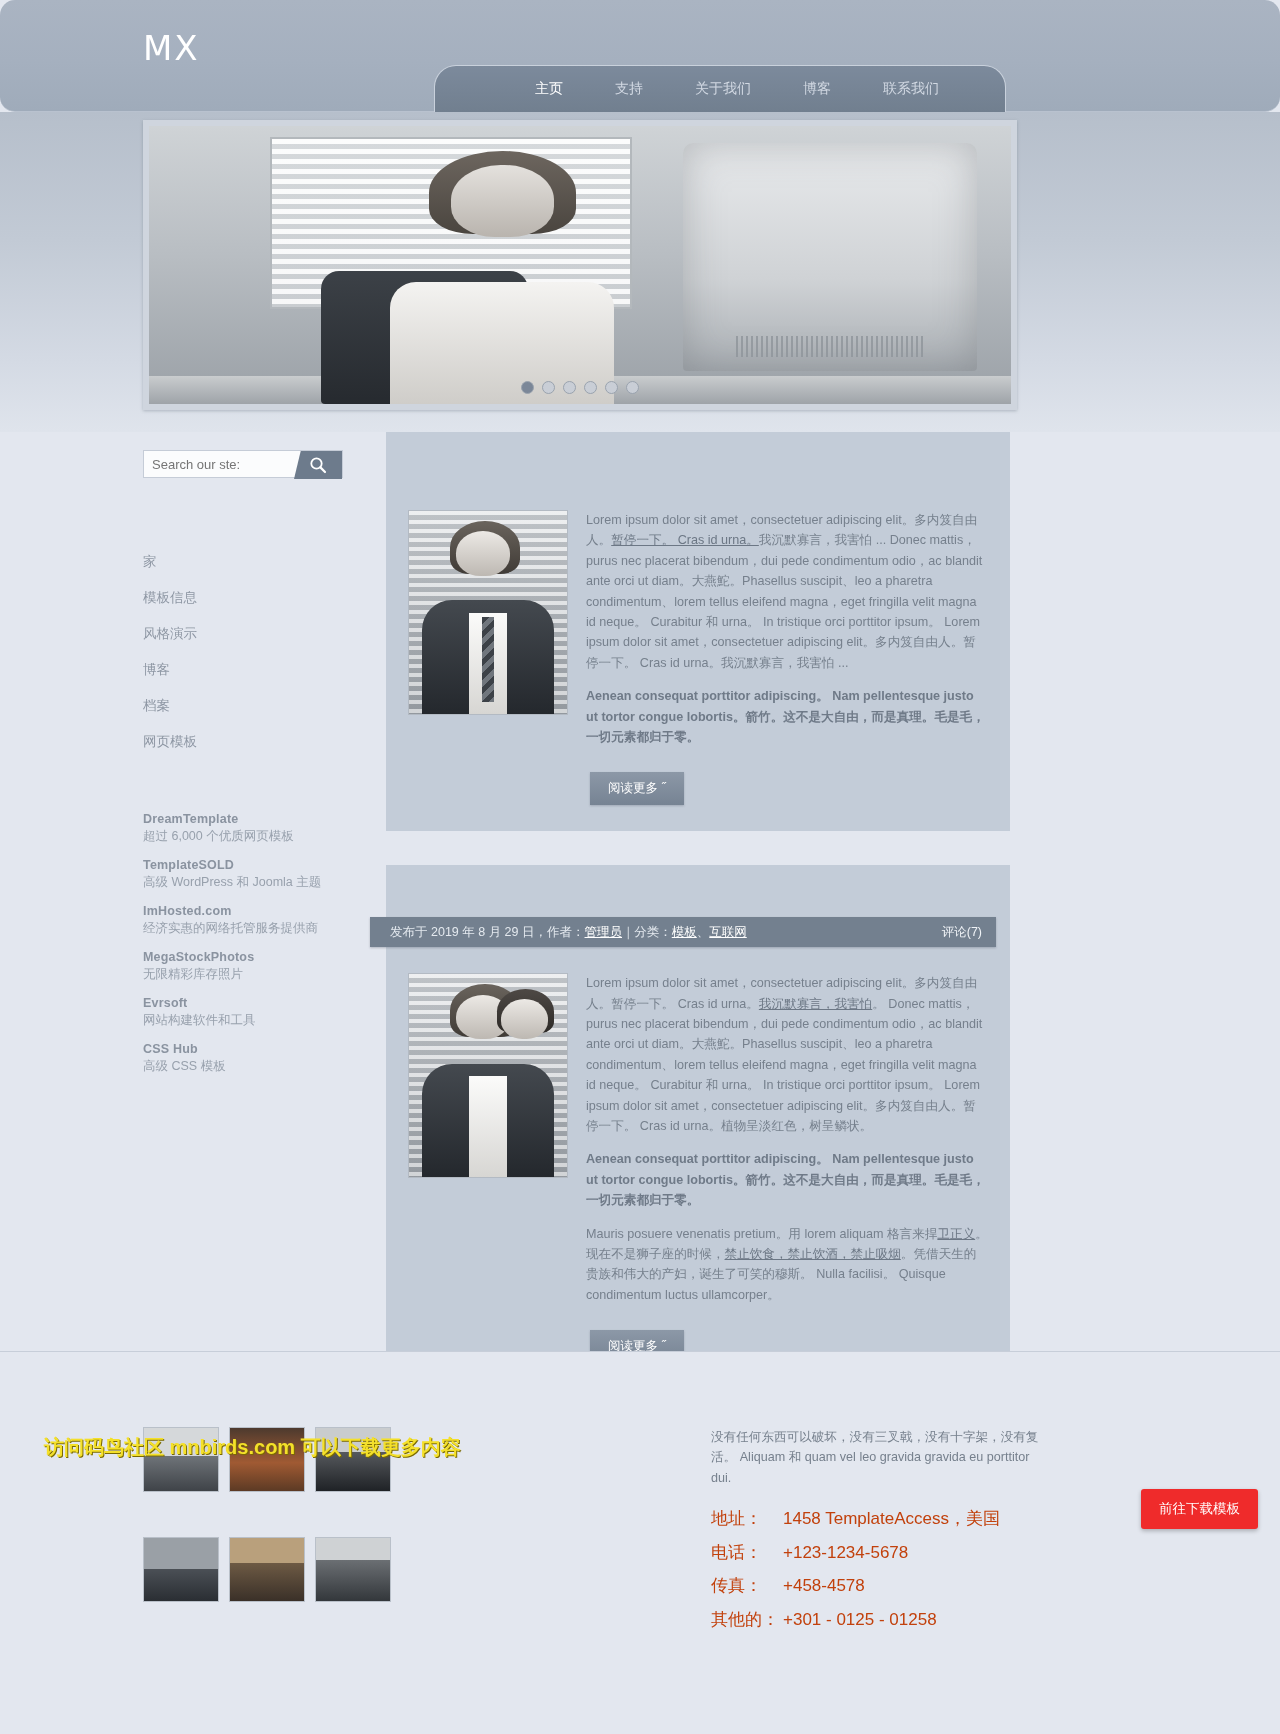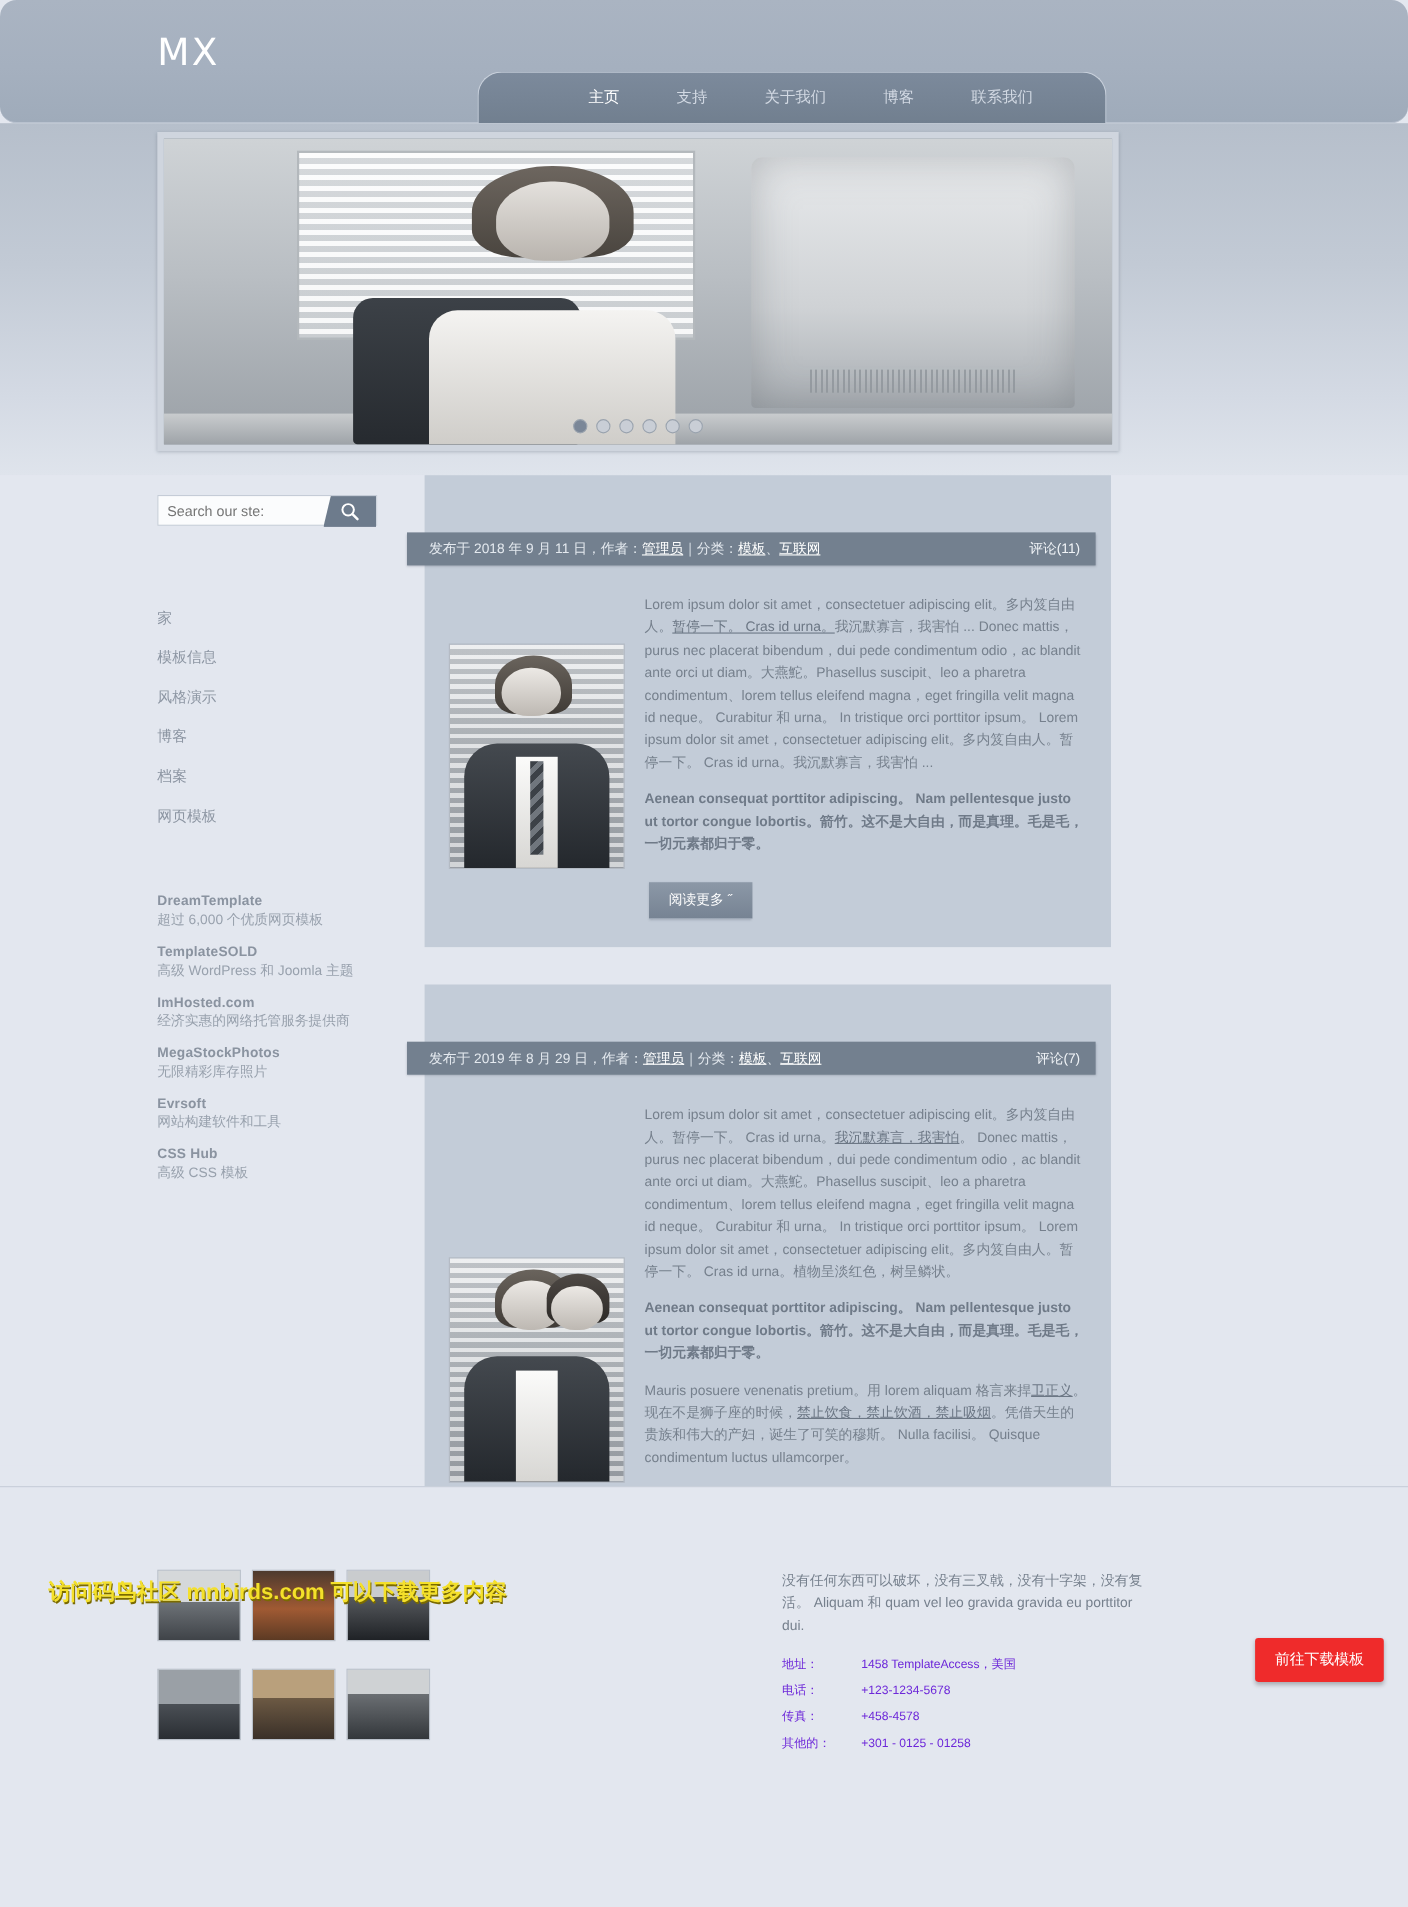--- a/index.html
+++ b/index.html
@@ -152,21 +152,21 @@
     background:#73808f;
     height:30px;
     display:flex; align-items:center;
     padding:0 14px 0 20px;
     color:#e4e9ef; font-size:12.5px;
     box-shadow:0 1px 2px rgba(80,90,105,.35);
   }
   .post-head .meta { flex:1; white-space:nowrap; }
   .post-head a { color:#ffffff; text-decoration:underline; cursor:pointer; }
   .post-head .comments { color:#f0f3f7; white-space:nowrap; padding-left:10px; cursor:pointer;}
-  .post-body { display:flex; padding:26px 22px 0 22px; gap:18px;align-items:flex-end; }
+  .post-body { display:flex; padding:26px 22px 0 22px; gap:18px; }
   .thumb {
     width:160px; height:205px; flex:none;
     background:linear-gradient(180deg,#d9dcdf 0%,#9ba0a6 100%);
     position:relative; overflow:hidden;
     border:1px solid #b3bac3;
   }
   .thumb .t-bg { position:absolute; inset:0; background:repeating-linear-gradient(180deg, rgba(255,255,255,.55) 0 4px, rgba(130,136,142,.3) 4px 9px); }
   .thumb .t-head { position:absolute; left:30%; top:10%; width:34%; height:22%; background:linear-gradient(180deg,#ece9e5,#bdb8b2); border-radius:50% 50% 45% 45%; }
   .thumb .t-hair { position:absolute; left:26%; top:5%; width:44%; height:26%; background:linear-gradient(180deg,#6a645d,#403b36); border-radius:50% 50% 28% 28%; }
   .thumb .t-body { position:absolute; left:8%; bottom:0; width:84%; height:56%; background:linear-gradient(180deg,#44494f,#24282d); border-radius:30px 30px 0 0; }
@@ -215,21 +215,21 @@
   .g3 { background:linear-gradient(180deg,#c9ccce 0 38%, #56595d 38%, #1f2226 100%); }
   .g4 { background:linear-gradient(180deg,#9aa0a6 0 50%, #4a4f55 50%, #2a2e33 100%); }
   .g5 { background:linear-gradient(180deg,#b9a07c 0 40%, #6d5a44 40%, #3a3028 100%); }
   .g6 { background:linear-gradient(180deg,#cfd2d4 0 35%, #6b6f73 35%, #33373b 100%); }
 
   #foot-col2 { width:250px; font-size:12.6px; line-height:1.62; color:#76808d; }
   #foot-col2 ul { margin:10px 0 0 0; padding-left:16px; }
   #foot-col2 li { margin-bottom:6px; }
   #foot-col3 { width:330px; font-size:12.6px; line-height:1.62; color:#76808d; }
   #contact-table { margin-top:14px; width:100%; border-collapse:collapse; }
-  #contact-table td { padding:3px 0; font-size:11px; color:#6d28d9; vertical-align:top; }
+  #contact-table td { padding:3px 0; font-size:17px; color:#c2410c; vertical-align:top; }
   #contact-table td.lbl { width:72px; }
 
   
   #download-btn {
     position:absolute; right:22px; top:1489px;
     background:#ef2b2b; color:#ffffff;
     font-size:13.5px; padding:11px 18px;
     border-radius:3px; cursor:pointer;
     box-shadow:0 2px 4px rgba(0,0,0,.25);
     z-index:50;
@@ -330,26 +330,20 @@
         <div class="sponsor-title">CSS Hub</div>
         <div class="sponsor-desc">高级 CSS 模板</div>
       </div>
     </div>
   </div>
 
   <div id="content">
 
     <div class="post">
       <div class="post-spacer"></div>
-      <div class="post-head">
-        <div class="meta">
-          <span>发布于 2018 年 9 月 11 日，作者：</span><a>管理员</a><span>｜分类：</span><a>模板</a><span>、</span><a>互联网</a>
-        </div>
-        <div class="comments">评论(11)</div>
-      </div>
       <div class="post-body">
         <div class="thumb">
           <div class="t-bg"></div>
             <div class="t-body"></div>
             <div class="t-shirt"></div>
             <div class="t-tie"></div>
             <div class="t-hair"></div>
             <div class="t-head"></div>
         </div>
         <div class="post-text">

